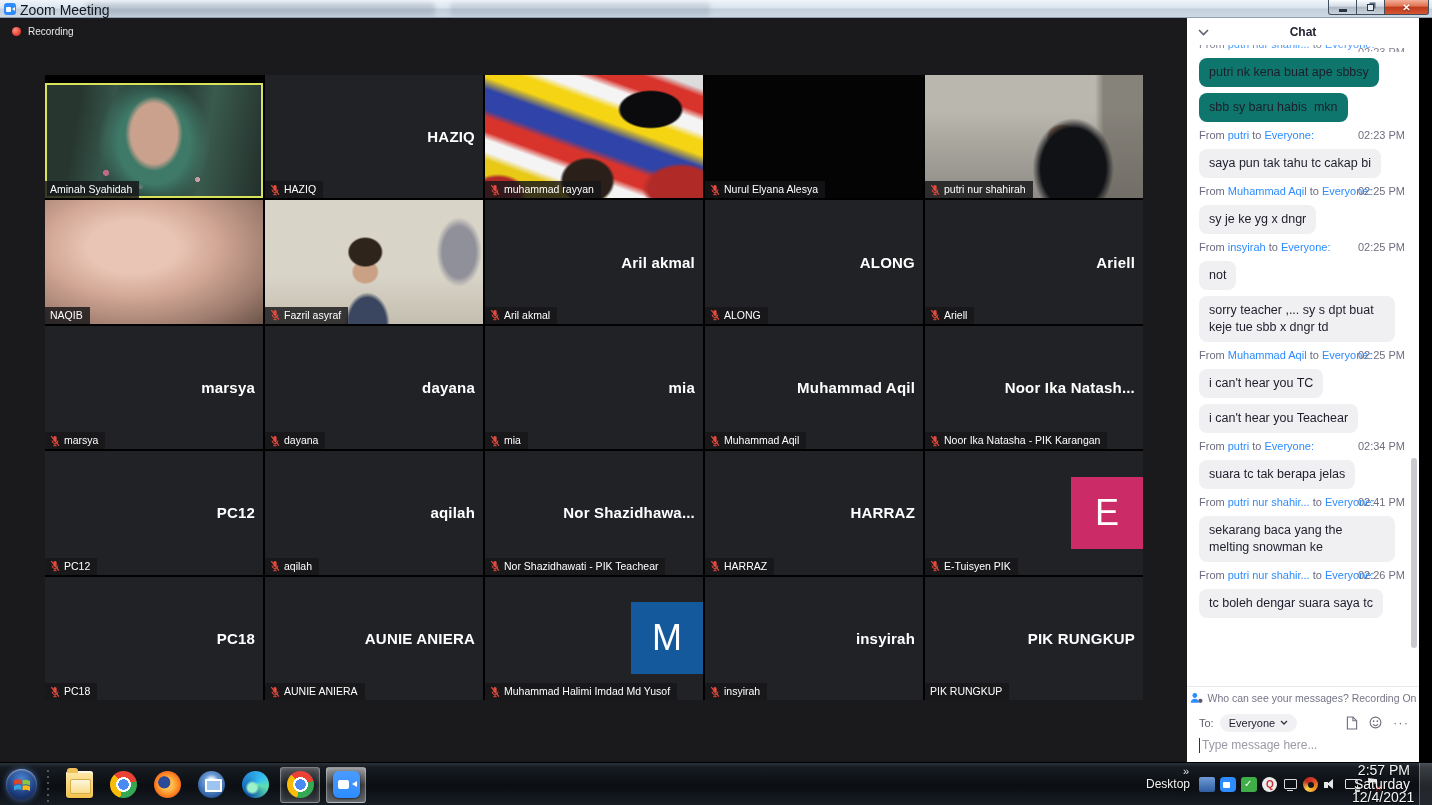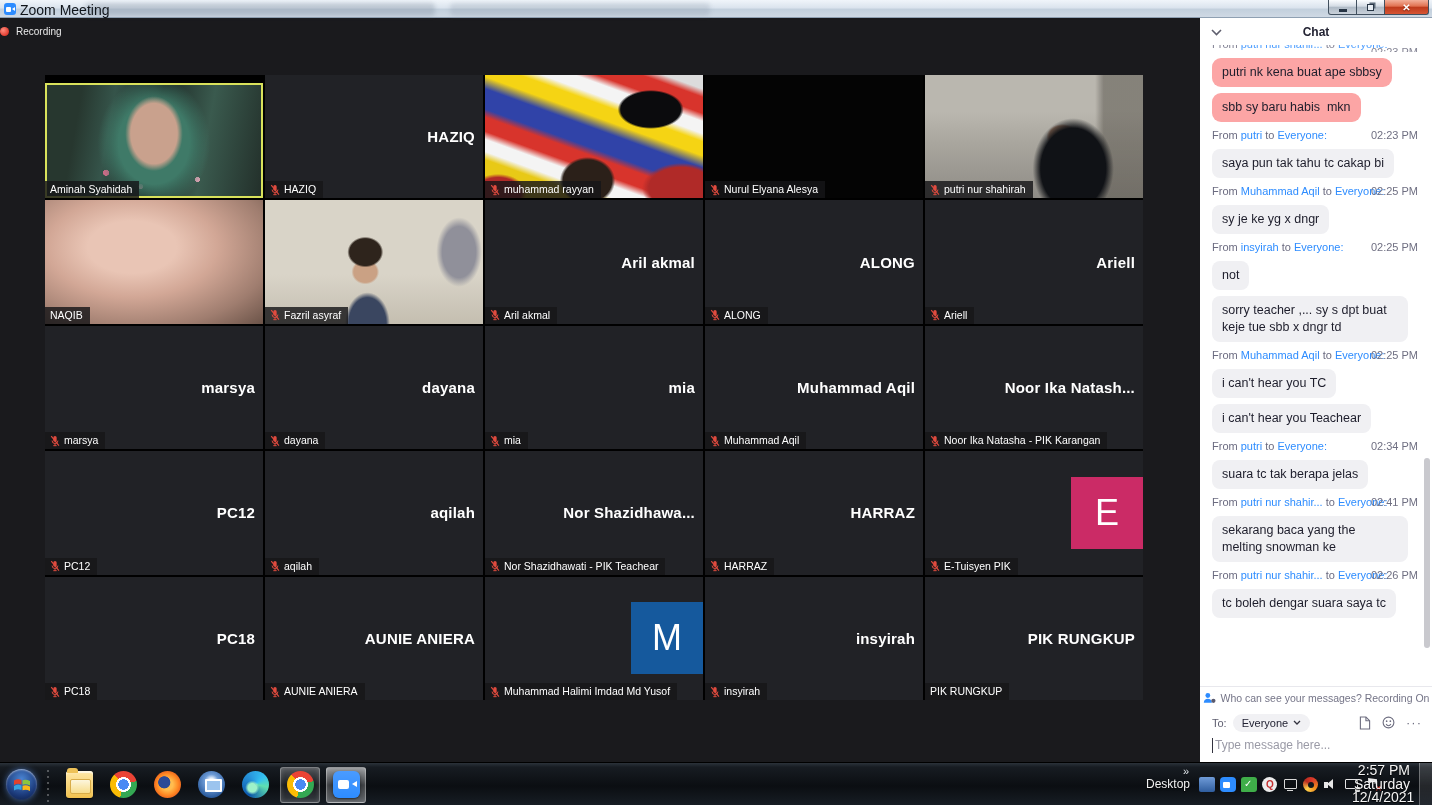--- a/index.html
+++ b/index.html
@@ -31,21 +31,21 @@
   .wbtn.res { width:27px; border-left:none; border-right:none; }
   .wbtn.close { width:45px; border-radius:0 0 3px 0;
     background:linear-gradient(180deg,#f3b09a 0%,#e0704f 45%,#bd3a1b 50%,#d65535 100%); }
   .glyph-min { width:8px; height:3px; background:#273545; margin-top:6px; }
   .glyph-res { width:7px; height:7px; border:1.5px solid #273545; background:#e7edf3;
     box-shadow:2px -2px 0 -0.5px #5e6c7a; }
   .glyph-x { color:#fff; font-size:10px; font-weight:bold; text-shadow:0 1px 1px #7a1d08; }
 
   
   .stage { position:absolute; left:0; top:18px; width:1200px; height:744px; background:#1a1a1d; }
-  .recording { position:absolute; left:0; top:8px; display:flex; align-items:center; gap:7px; }
+  .recording { position:absolute; left:12px; top:8px; display:flex; align-items:center; gap:7px; }
   .rec-dot { width:9px; height:9px; border-radius:50%;
     background:radial-gradient(circle at 35% 35%, #ff8d7e, #e23c30 70%); }
   .rec-label { color:#e9e9e9; font-size:10px; }
 
   .gallery { position:absolute; left:45px; top:57px; width:1098px; height:625px;
     display:grid; grid-template-columns:repeat(5,1fr); grid-template-rows:repeat(5,1fr);
     gap:2px; background:#000; }
   .tile { position:relative; background:#212226; display:flex; align-items:center;
     justify-content:flex-end; overflow:hidden; }
   .tile.active { box-shadow:inset 0 0 0 2px #d9e25b; }
@@ -83,40 +83,40 @@
   .v-naqib { background:
     radial-gradient(ellipse at 40% 38%, #e9c5b5 0 24%, #d2a796 46%, #9f7d6f 76%, #6b5348 100%); }
   .v-fazril { background:
     radial-gradient(ellipse 28px 24px at 46% 42%, #2e241c 0 56%, transparent 64%),
     radial-gradient(ellipse 21px 19px at 46% 58%, #caa184 0 55%, transparent 66%),
     radial-gradient(ellipse 34px 48px at 47% 100%, #3a4660 0 55%, transparent 66%),
     radial-gradient(ellipse 38px 58px at 89% 42%, #90909a 0 44%, transparent 60%),
     linear-gradient(180deg,#d9d4c8 0 60%,#c4beb0 100%); }
 
   
-  .chat { position:absolute; top:18px; right:0; width:232px; height:744px; background:#fff;
+  .chat { position:absolute; top:18px; right:13px; width:232px; height:744px; background:#fff;
     display:flex; flex-direction:column; z-index:10; }
   .chat-header { position:relative; height:27px; display:flex; align-items:center;
     justify-content:center; flex:0 0 auto; }
   .chat-title { font-size:12px; font-weight:bold; color:#232333; }
   .chat-collapse { position:absolute; left:9px; top:7px; width:14px; height:14px;
     display:flex; align-items:center; justify-content:center; cursor:pointer; }
   .chat-msgs { flex:1 1 auto; overflow:hidden; padding:0 14px 0 12px; }
   .msg-group { margin-top:6px; }
   .msg-group.clipped { margin-top:0; }
   .grp-header { position:relative; font-size:11px; color:#6b6b80; line-height:15px; height:15px; }
   .clipped .grp-header { height:7px; overflow:hidden; opacity:.85; }
   .clipped .hdr-in { margin-top:-8px; display:block; }
   .hdr-in { display:block; }
   .grp-header .blue { color:#2d8cff; }
   .grp-header .time { position:absolute; right:0; top:0; color:#6f6f82; }
   .bubble { display:table; background:#f0f0f3; border-radius:8px; padding:6px 10px;
     margin-top:6px; font-size:12.5px; line-height:17px; color:#1d1d2b; max-width:196px;
     white-space:pre-wrap; }
-  .bubble.blue { background:#fca5a5;border-radius:9px; }
+  .bubble.blue { background:#0f766e; }
   .chat-scrollthumb { position:absolute; right:2px; top:440px; width:6px; height:190px;
     background:#c9c9ce; border-radius:3px; z-index:11; }
   .chat-notice { flex:0 0 auto; height:23px; border-top:1px solid #e8e8ed; display:flex;
     align-items:center; justify-content:center; gap:5px; font-size:10.5px; color:#747487; }
   .chat-to-row { flex:0 0 auto; height:27px; display:flex; align-items:center;
     padding:0 10px 0 12px; gap:6px; }
   .to-label { font-size:11px; color:#5f5f70; }
   .everyone-pill { background:#f1f1f4; border-radius:10px; padding:3px 9px; font-size:11px;
     color:#232333; display:flex; gap:5px; align-items:center; cursor:pointer; }
   .to-spacer { flex:1; }

